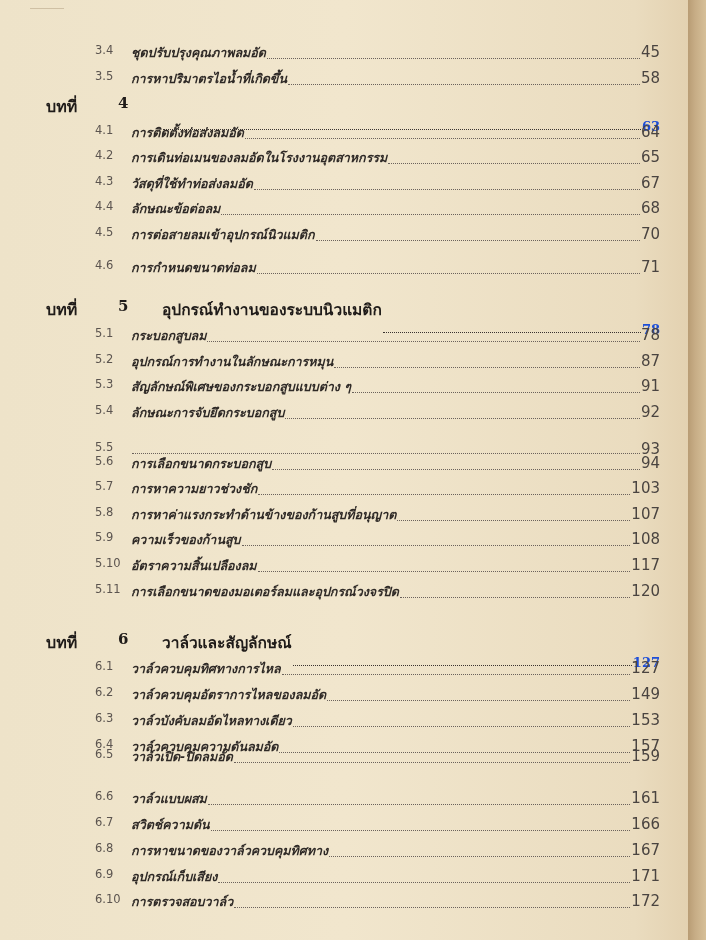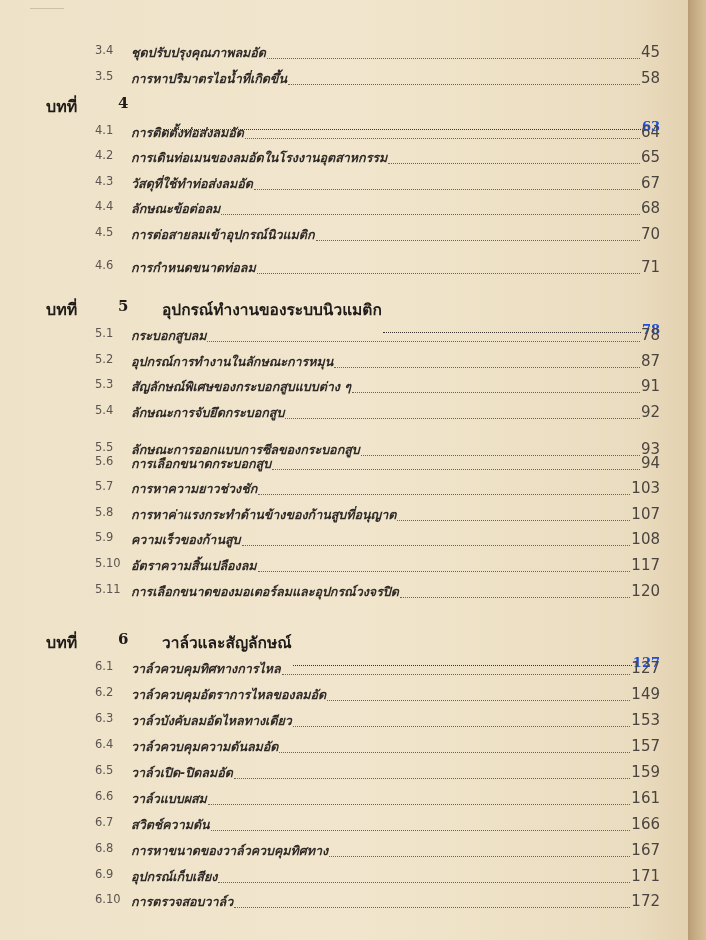--- a/index.html
+++ b/index.html
@@ -127,21 +127,20 @@
     <span class="page-no">91</span>
   </div>
 <div class="row sub" style="top:403px">
     <span class="num">5.4</span>
     <span class="title">ลักษณะการจับยึดกระบอกสูบ</span>
     <span class="dots"></span>
     <span class="page-no">92</span>
   </div>
 <div class="row sub" style="top:440px">
     <span class="num">5.5</span>
-    <span class="title">ลักษณะการออกแบบการซีลของกระบอกสูบ</span>
     <span class="dots"></span>
     <span class="page-no">93</span>
   </div>
 <div class="row sub" style="top:454px">
     <span class="num">5.6</span>
     <span class="title">การเลือกขนาดกระบอกสูบ</span>
     <span class="dots"></span>
     <span class="page-no">94</span>
   </div>
 <div class="row sub" style="top:479px">
@@ -199,21 +198,21 @@
     <span class="title">วาล์วบังคับลมอัดไหลทางเดียว</span>
     <span class="dots"></span>
     <span class="page-no">153</span>
   </div>
 <div class="row sub" style="top:737px">
     <span class="num">6.4</span>
     <span class="title">วาล์วควบคุมความดันลมอัด</span>
     <span class="dots"></span>
     <span class="page-no">157</span>
   </div>
-<div class="row sub" style="top:763px">
+<div class="row sub" style="top:747px">
     <span class="num">6.5</span>
     <span class="title">วาล์วเปิด-ปิดลมอัด</span>
     <span class="dots"></span>
     <span class="page-no">159</span>
   </div>
 <div class="row sub" style="top:789px">
     <span class="num">6.6</span>
     <span class="title">วาล์วแบบผสม</span>
     <span class="dots"></span>
     <span class="page-no">161</span>

